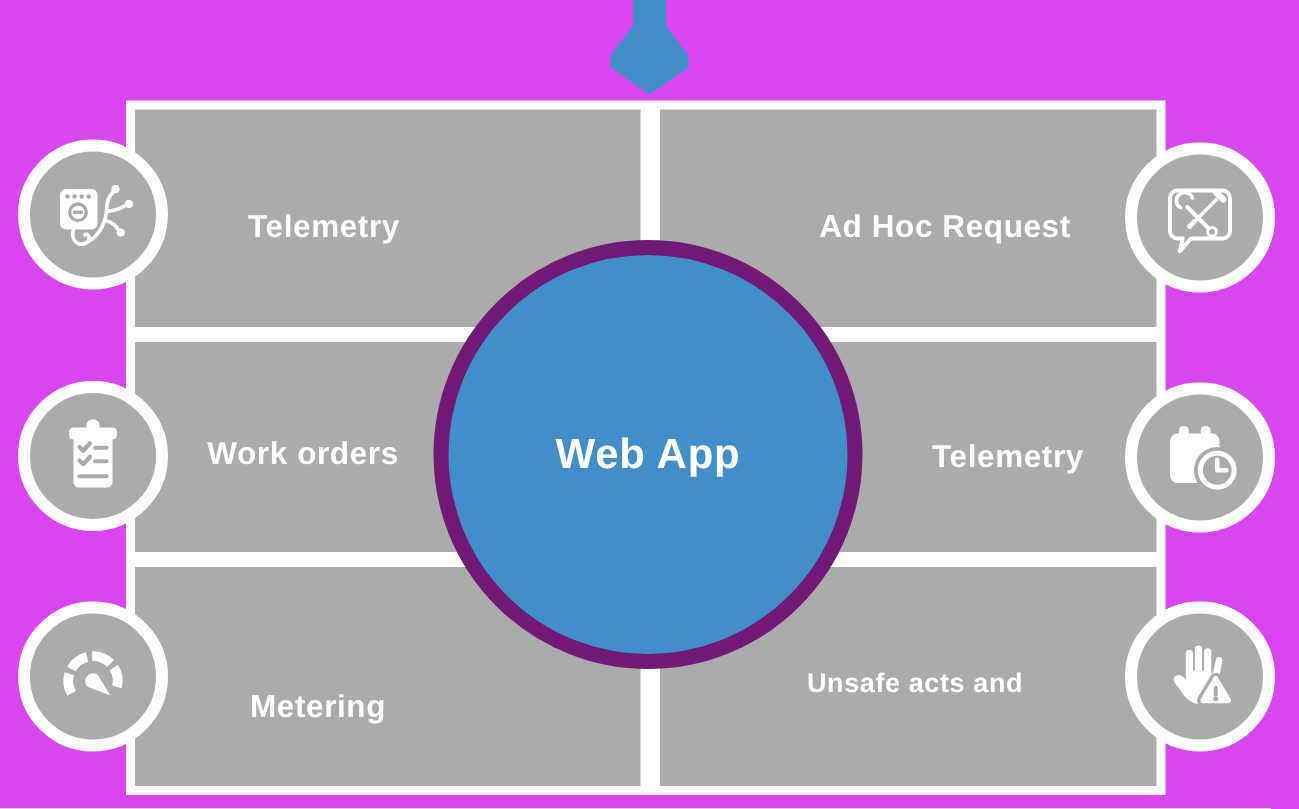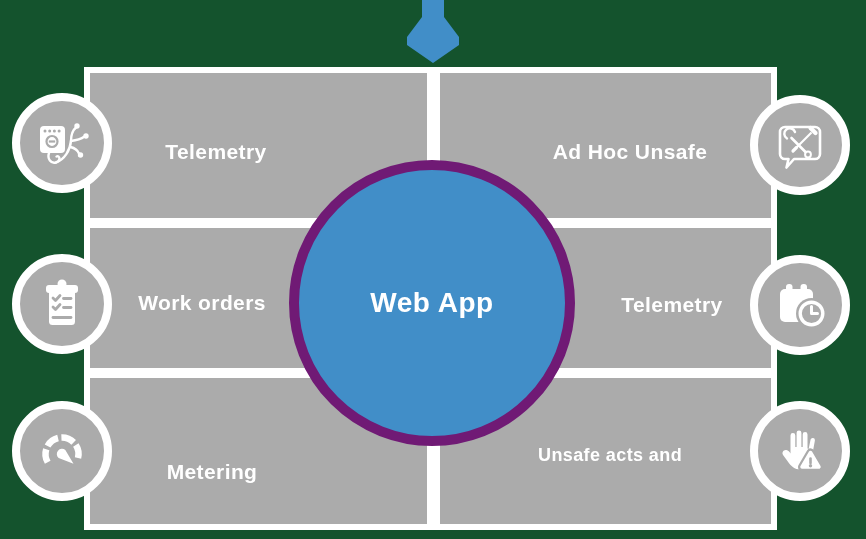--- a/index.html
+++ b/index.html
@@ -1,18 +1,18 @@
 <!DOCTYPE html>
 <html><head>
 <meta charset="utf-8">
 <style>
   html,body{margin:0;padding:0;background:#ffffff;}
   .stage{
     position:relative;width:866px;height:539px;overflow:hidden;
-    background:#14532d;
+    background:#d946ef;
     font-family:"Liberation Sans", sans-serif;
   }
   .backdrop{position:absolute;left:84px;top:67px;width:693px;height:463px;background:#ffffff;}
   .box{position:absolute;background:#ABABAB;}
   .box-tl{left:90px;top:73px;width:337px;height:145px;}
   .box-tr{left:440px;top:73px;width:331px;height:145px;}
   .box-ml{left:90px;top:228px;width:337px;height:140px;}
   .box-mr{left:440px;top:228px;width:331px;height:140px;}
   .box-bl{left:90px;top:378px;width:337px;height:146px;}
   .box-br{left:440px;top:378px;width:331px;height:146px;}
@@ -65,21 +65,21 @@
   <div class="backdrop"></div>
 
   <div class="box box-tl"></div>
   <div class="box box-tr"></div>
   <div class="box box-ml"></div>
   <div class="box box-mr"></div>
   <div class="box box-bl"></div>
   <div class="box box-br"></div>
 
   <span class="label label-telemetry">Telemetry</span>
-  <span class="label label-adhoc">Ad Hoc Unsafe</span>
+  <span class="label label-adhoc">Ad Hoc Request</span>
   <span class="label label-workorders">Work orders</span>
   <span class="label label-schedules">Telemetry</span>
   <span class="label label-metering">Metering</span>
   <div class="label-unsafe">
     <span>Unsafe acts and</span>
   </div>
 
   <div class="side-circle sc-telemetry">
     <svg width="60" height="60" viewBox="0 0 60 60">
       <rect x="8" y="13" width="25" height="27" rx="4" fill="#fff"></rect>

